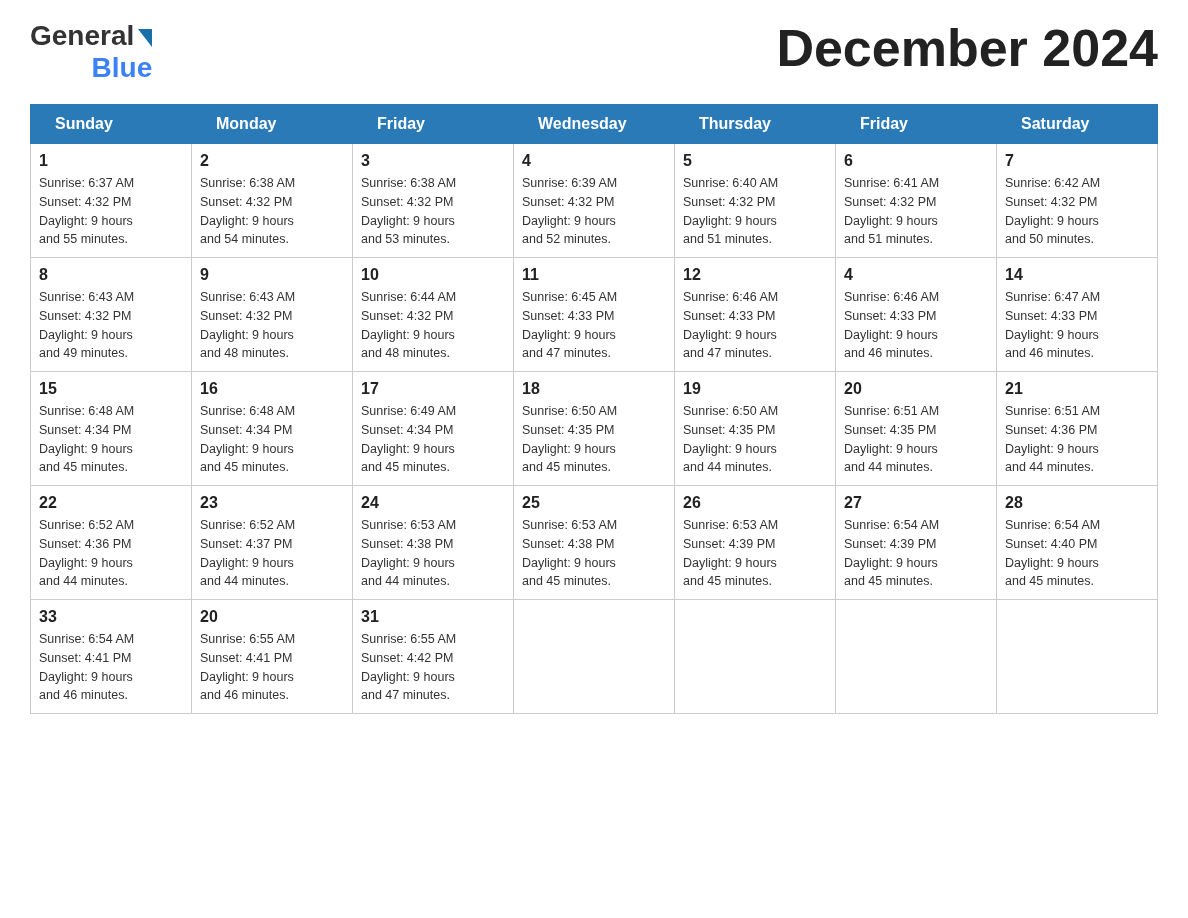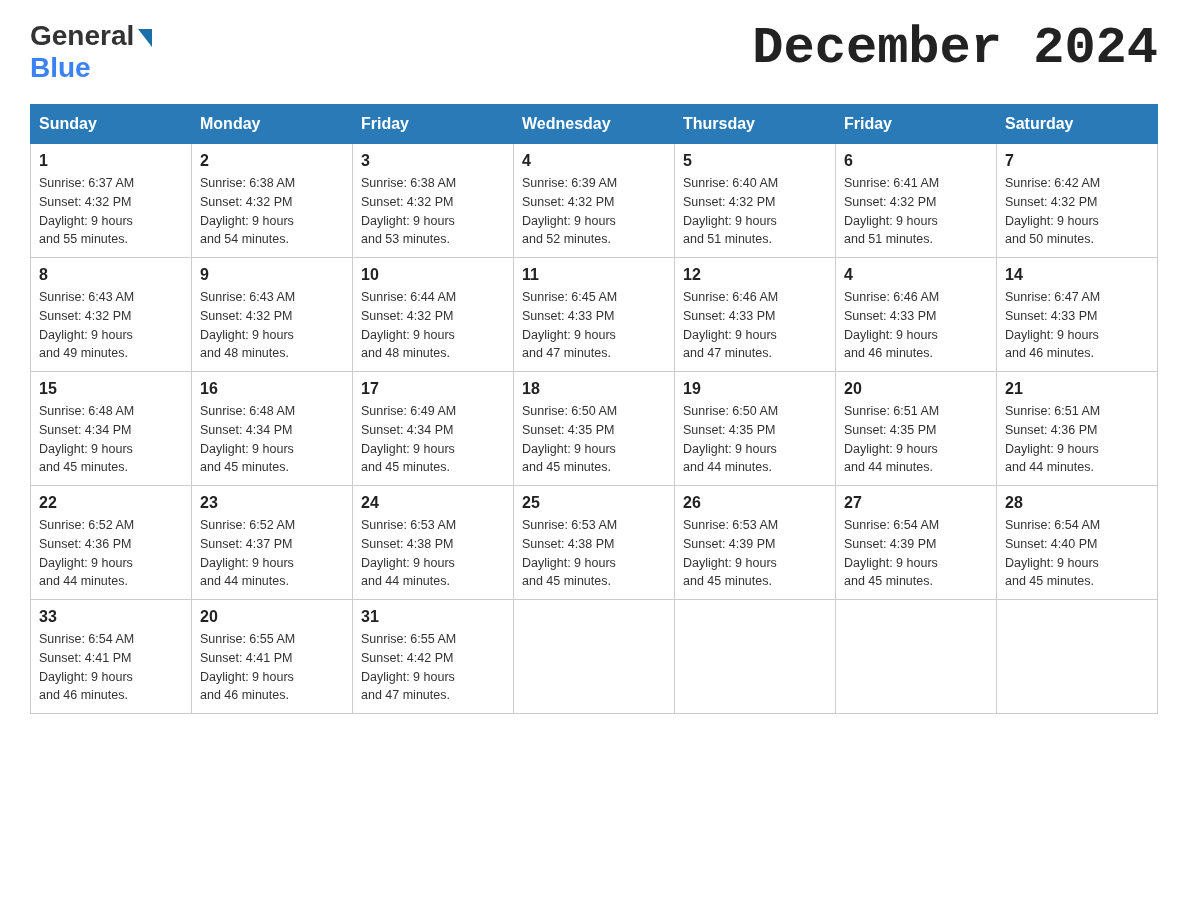--- a/index.html
+++ b/index.html
@@ -12,21 +12,21 @@
     }
     .header {
       display: flex;
       justify-content: space-between;
       align-items: flex-start;
       margin-bottom: 20px;
     }
     .logo {
       display: flex;
       flex-direction: column;
-      align-items: flex-start;
+      align-items: flex-end;
     }
     .logo-text {
       font-size: 28px;
       font-weight: bold;
       color: #333;
       display: flex;
       align-items: center;
       gap: 2px;
     }
     .logo-general { color: #333; }
@@ -34,21 +34,21 @@
       width: 0;
       height: 0;
       border-left: 14px solid transparent;
       border-right: 0px solid transparent;
       border-top: 18px solid #1a6fa8;
       display: inline-block;
       margin-left: 2px;
       margin-top: 4px;
     }
     .logo-blue { color: #3b82f6; font-size: 28px; font-weight: bold; }
-    .title-area { text-align: left; font-family: Liberation Mono, monospace; }
+    .title-area { text-align: left; }
     .month-title {
       font-size: 52px;
       font-weight: bold;
       color: #222;
       line-height: 1.1;
     }
     .location-title {
       font-size: 22px;
       color: #555;
       margin-top: 4px;
@@ -56,21 +56,21 @@
     table {
       width: 100%;
       border-collapse: collapse;
       table-layout: fixed;
     }
     thead tr th {
       background: #2a7ab8;
       color: #fff;
       font-size: 16px;
       font-weight: bold;
-      padding: 10px 8px;
+      padding: 10px 24px;
       text-align: left;
       border: 1px solid #2a7ab8;
     }
     tbody tr td {
       vertical-align: top;
       padding: 8px 8px;
       font-size: 13px;
       color: #333;
       border: 1px solid #ccc;
       height: 110px;

